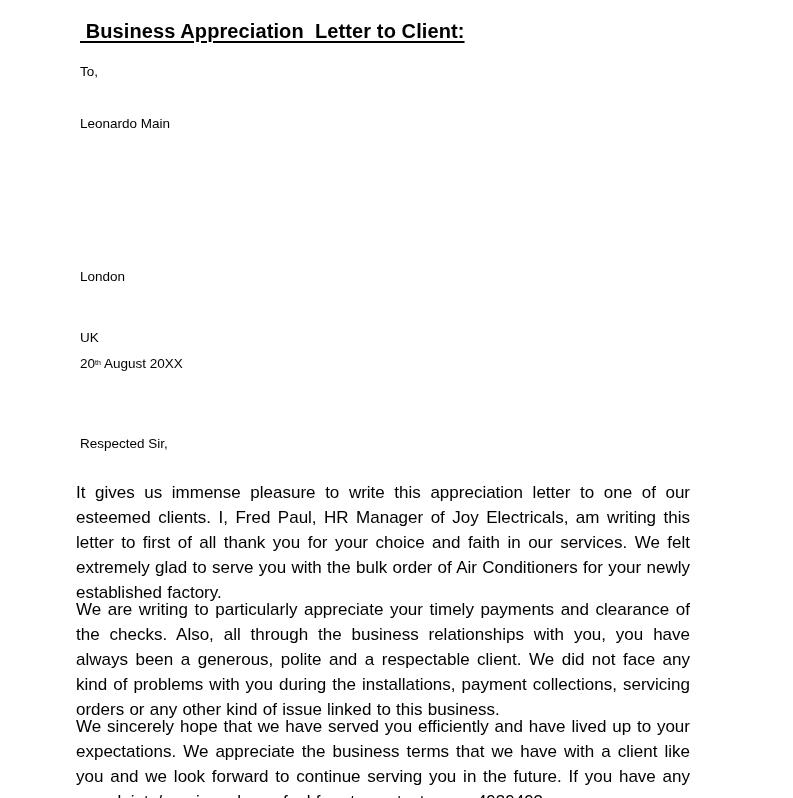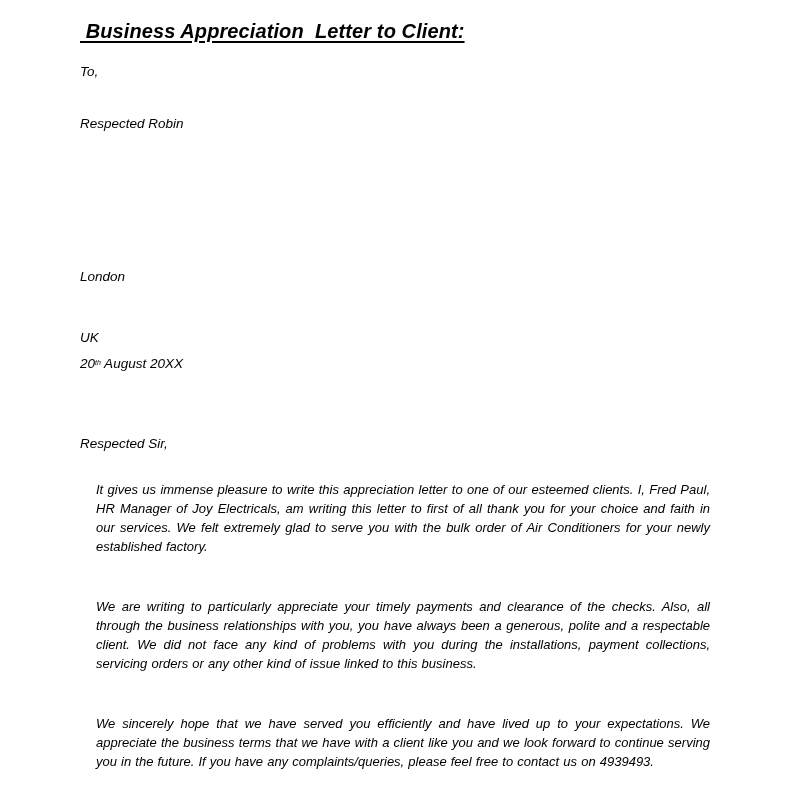--- a/index.html
+++ b/index.html
@@ -13,21 +13,20 @@
       position: relative;
       overflow: hidden;
       font-family: "Liberation Sans", sans-serif;
       color: #000000;
     }
     .page {
       position: absolute;
       left: 0; top: 0;
       width: 793px;
       height: 626px;
-      font-style: italic;
     }
     .title {
       position: absolute;
       left: 80px;
       top: 20px;
       font-size: 20px;
       font-weight: bold;
       text-decoration: underline;
       text-decoration-thickness: 2px;
       text-underline-offset: 3px;
@@ -42,38 +41,38 @@
       white-space: nowrap;
     }
     .line sup {
       font-size: 7px;
       vertical-align: top;
       position: relative;
       top: -1px;
     }
     .para {
       position: absolute;
-      left: 96px;
+      left: 76px;
       width: 614px;
-      font-size: 13px;
-      line-height: 19px;
+      font-size: 17px;
+      line-height: 25px;
       text-align: justify;
       text-align-last: left;
       word-spacing: 0.5px;
     }
   </style>
 </head>
 <body>
 
 <div class="page">
   <div class="title"> Business Appreciation  Letter to Client:</div>
 
   <div class="line" style="top:64px;">To,</div>
 
-  <div class="line" style="top:116px;">Respected Robin</div>
+  <div class="line" style="top:116px;">Leonardo Main</div>
   <div class="line" style="top:269px;">London</div>
   <div class="line" style="top:308px;margin-top:22px;">UK</div>
 
   <div class="line" style="top:356px;"><span>20</span><sup>th</sup><span> August 20XX</span></div>
 
   <div class="line" style="top:436px;">Respected Sir,</div>
 
   <div class="para" style="top:480px;">It gives us immense pleasure to write this appreciation letter to one of our esteemed clients. I, Fred Paul, HR Manager of Joy Electricals, am writing this letter to first of all thank you for your choice and faith in our services. We felt extremely glad to serve you with the bulk order of Air Conditioners for your newly established factory.</div>
   <div class="para" style="top:597px;">We are writing to particularly appreciate your timely payments and clearance of the checks. Also, all through the business relationships with you, you have always been a generous, polite and a respectable client. We did not face any kind of problems with you during the installations, payment collections, servicing orders or any other kind of issue linked to this business.</div>
   <div class="para" style="top:714px;">We sincerely hope that we have served you efficiently and have lived up to your expectations. We appreciate the business terms that we have with a client like you and we look forward to continue serving you in the future. If you have any complaints/queries, please feel free to contact us on 4939493.</div>

